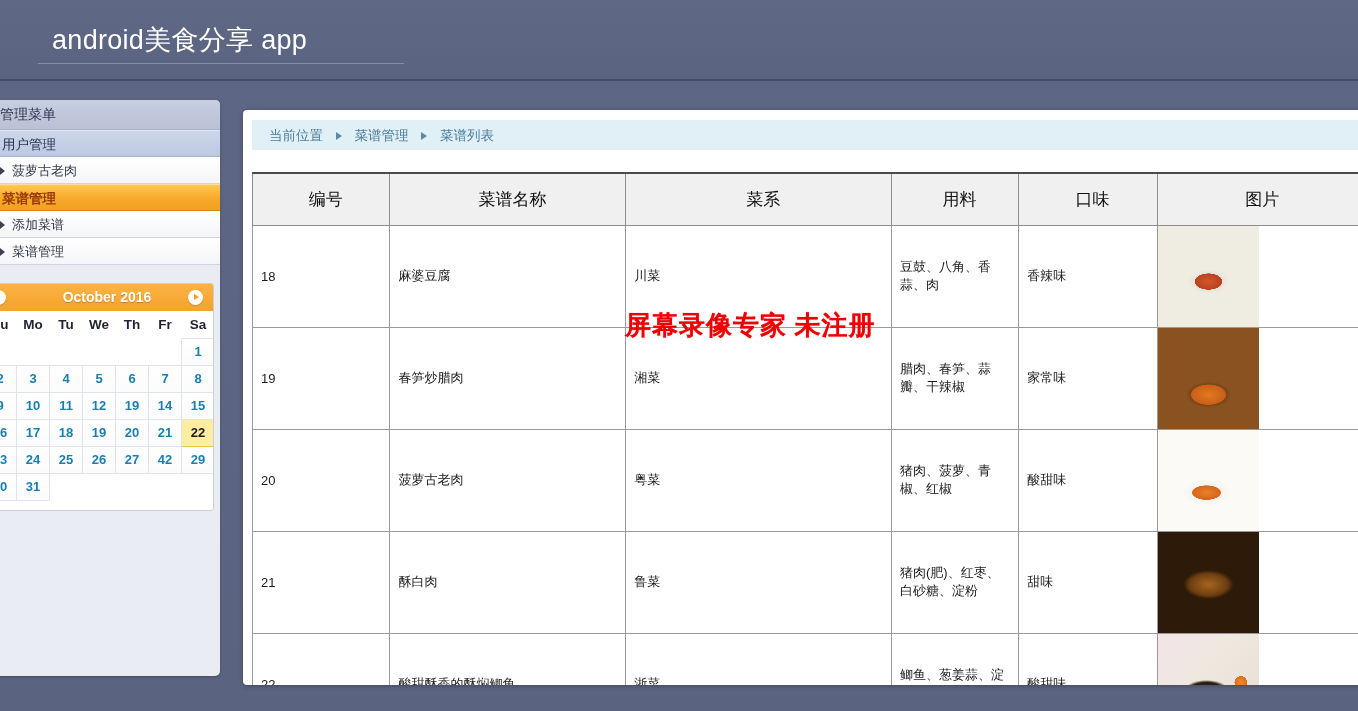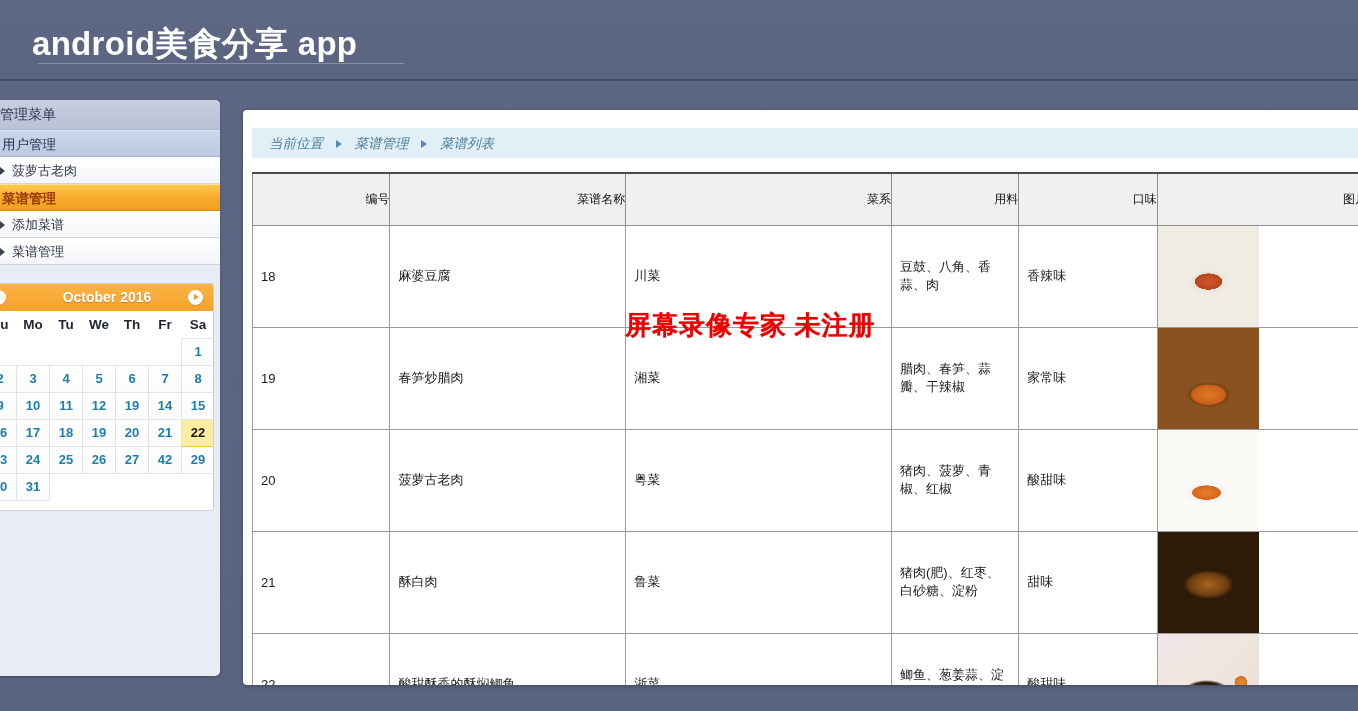--- a/index.html
+++ b/index.html
@@ -16,22 +16,22 @@
     overflow: hidden;
   }
 
   
   .app-header {
     position: absolute; left: 0; top: 0;
     width: 1358px; height: 80px;
     background: linear-gradient(180deg, #5f6885 0%, #5a6380 100%);
   }
   .app-title {
-    position: absolute; left: 32px; top: 22px;
-    font-size: 33px; color: #ffffff; font-weight: 700;
+    position: absolute; left: 52px; top: 22px;
+    font-size: 27px; color: #ffffff; font-weight: 400;
     letter-spacing: .3px; white-space: nowrap;
   }
   .title-underline {
     position: absolute; left: 38px; top: 63px;
     width: 366px; height: 1px;
     background: rgba(255,255,255,0.28);
   }
   .header-bottom-line {
     position: absolute; left: 0; top: 79px;
     width: 1358px; height: 2px;
@@ -148,28 +148,27 @@
   
   .main-panel {
     position: absolute; left: 243px; top: 110px;
     width: 1125px; height: 575px;
     background: #ffffff;
     border-radius: 4px;
     box-shadow: 0 1px 4px rgba(0,0,0,.28);
     overflow: hidden;
   }
   .breadcrumb {
-    margin: 18px 9px 0 9px;
+    margin: 10px 9px 0 9px;
     height: 30px;
     background: #e1eff6;
     color: #4a7d9b;
     font-size: 13.5px;
     padding: 7px 0 0 17px;
     white-space: nowrap;
-    font-style: italic;
   }
   .breadcrumb .sep {
     display: inline-block;
     width: 0; height: 0;
     border-left: 6px solid #5b8aa6;
     border-top: 4.5px solid transparent;
     border-bottom: 4.5px solid transparent;
     margin: 0 9px 1px 9px;
     vertical-align: middle;
   }
@@ -183,24 +182,24 @@
   }
   table.datagrid {
     border-collapse: collapse;
     width: 1116px;
     table-layout: fixed;
   }
   table.datagrid th {
     background: #f0f0f0;
     border: 1px solid #8d8d8d;
     border-top: 2px solid #4c4c4c;
-    font-size: 12px;
+    font-size: 17px;
     font-weight: 400;
     color: #111111;
-    text-align: right;
+    text-align: center;
     padding: 13px 0 13px 9px;
     height: 52px;
     vertical-align: middle;
   }
   table.datagrid td {
     border: 1px solid #9a9a9a;
     font-size: 13px;
     color: #1a1a1a;
     padding: 6px 8px;
     vertical-align: middle;

